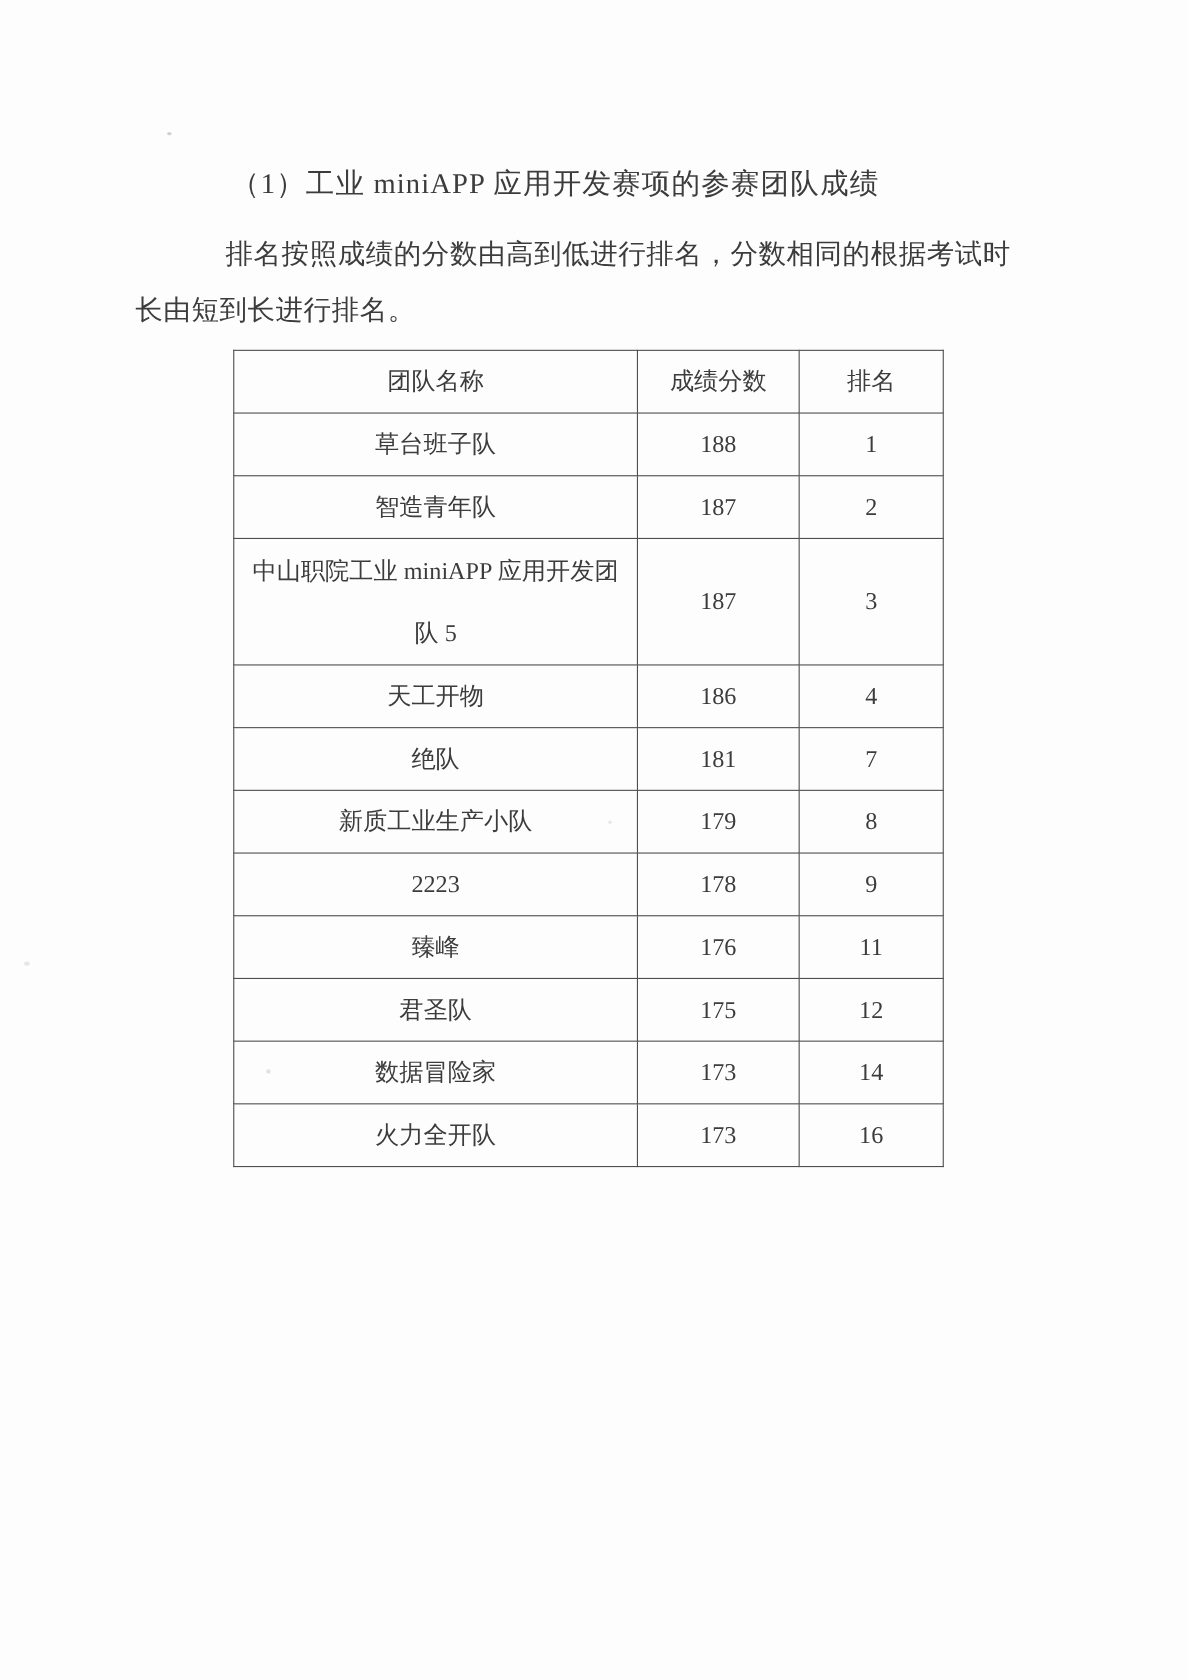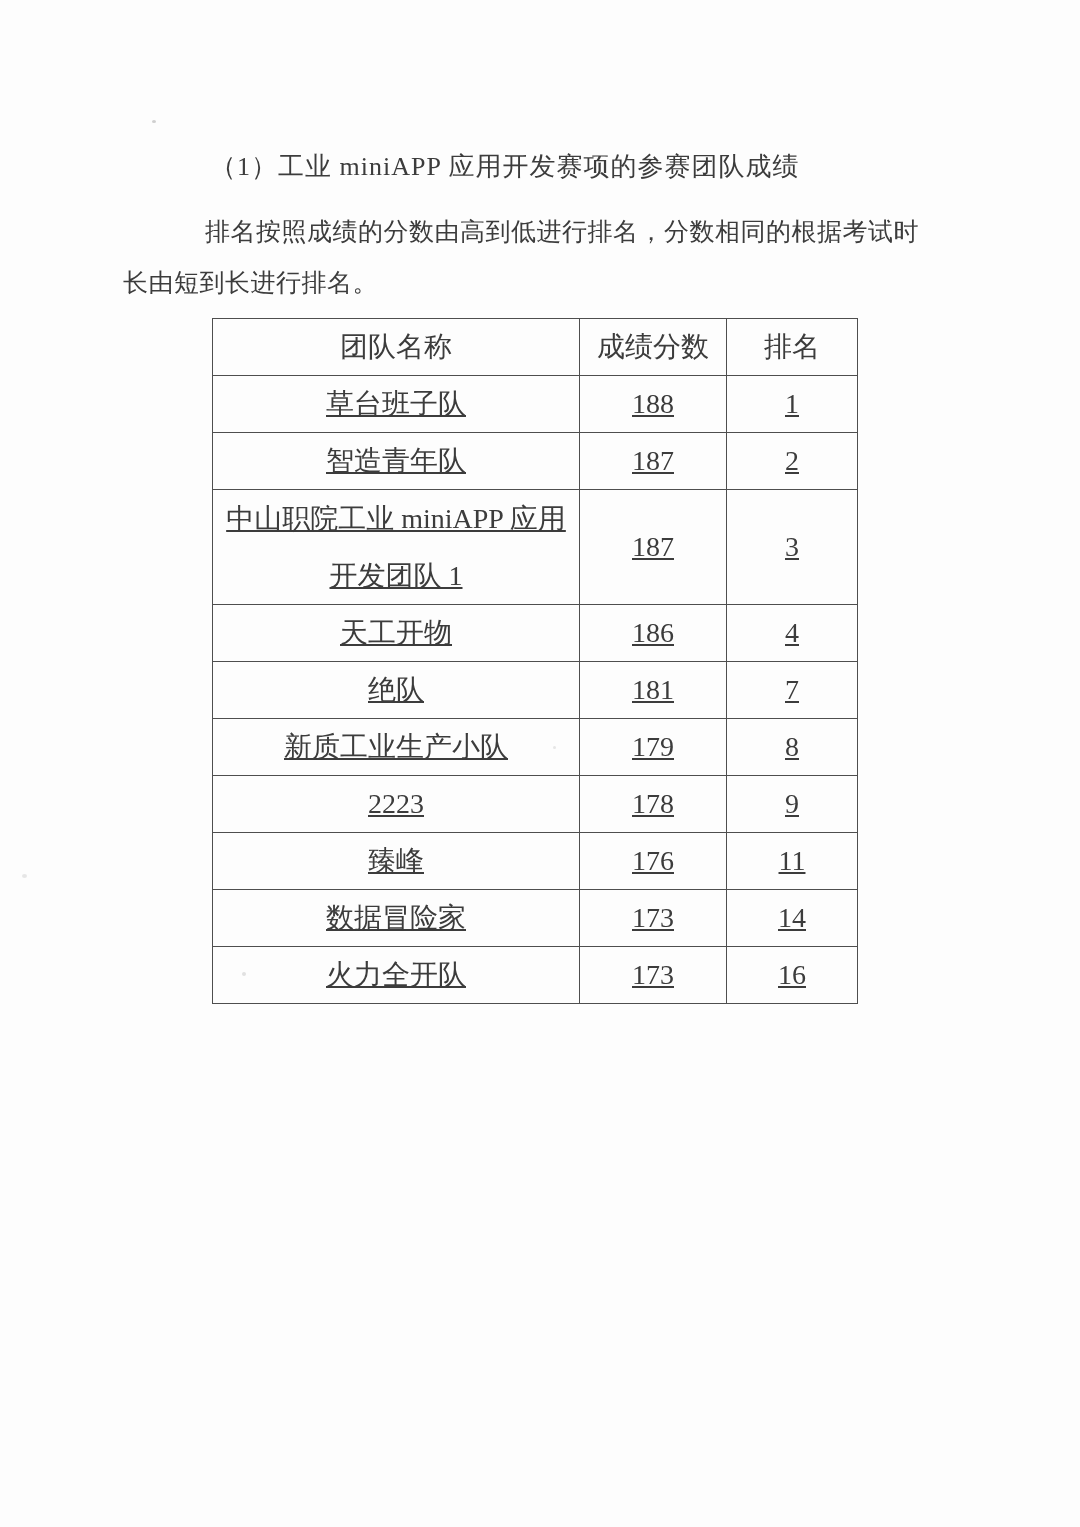--- a/index.html
+++ b/index.html
@@ -48,28 +48,28 @@
     table-layout:fixed;
   }
   table.results col.c1{ width:367px; }
   table.results col.c2{ width:147px; }
   table.results col.c3{ width:131px; }
   table.results th,
   table.results td{
     border:1.6px solid var(--border);
     text-align:center;
     vertical-align:middle;
-    font-size:28px;
+    font-size:22px;
     font-weight:normal;
     padding:0 6px;
     color:var(--text);
     line-height:40px;
   }
   table.results thead tr{ height:57px; }
-  table.results tbody tr{ height:57px;text-decoration:underline; }
+  table.results tbody tr{ height:57px; }
   
   table.results tbody tr:nth-child(3){ height:115px; }
   table.results tbody tr:nth-child(3) td:first-child{ line-height:57px; }
 
   
   .speck{
     position:absolute;
     background:rgba(90,90,90,0.28);
     border-radius:50%;
   }
@@ -112,21 +112,21 @@
     <td>草台班子队</td>
     <td>188</td>
     <td>1</td>
   </tr>
         <tr>
     <td>智造青年队</td>
     <td>187</td>
     <td>2</td>
   </tr>
         <tr>
-    <td>中山职院工业 miniAPP 应用开发团队 1</td>
+    <td>中山职院工业 miniAPP 应用开发团队 5</td>
     <td>187</td>
     <td>3</td>
   </tr>
         <tr>
     <td>天工开物</td>
     <td>186</td>
     <td>4</td>
   </tr>
         <tr>
     <td>绝队</td>
@@ -142,20 +142,25 @@
     <td>2223</td>
     <td>178</td>
     <td>9</td>
   </tr>
         <tr>
     <td>臻峰</td>
     <td>176</td>
     <td>11</td>
   </tr>
         <tr>
+    <td>君圣队</td>
+    <td>175</td>
+    <td>12</td>
+  </tr>
+        <tr>
     <td>数据冒险家</td>
     <td>173</td>
     <td>14</td>
   </tr>
         <tr>
     <td>火力全开队</td>
     <td>173</td>
     <td>16</td>
   </tr>
       </tbody>

